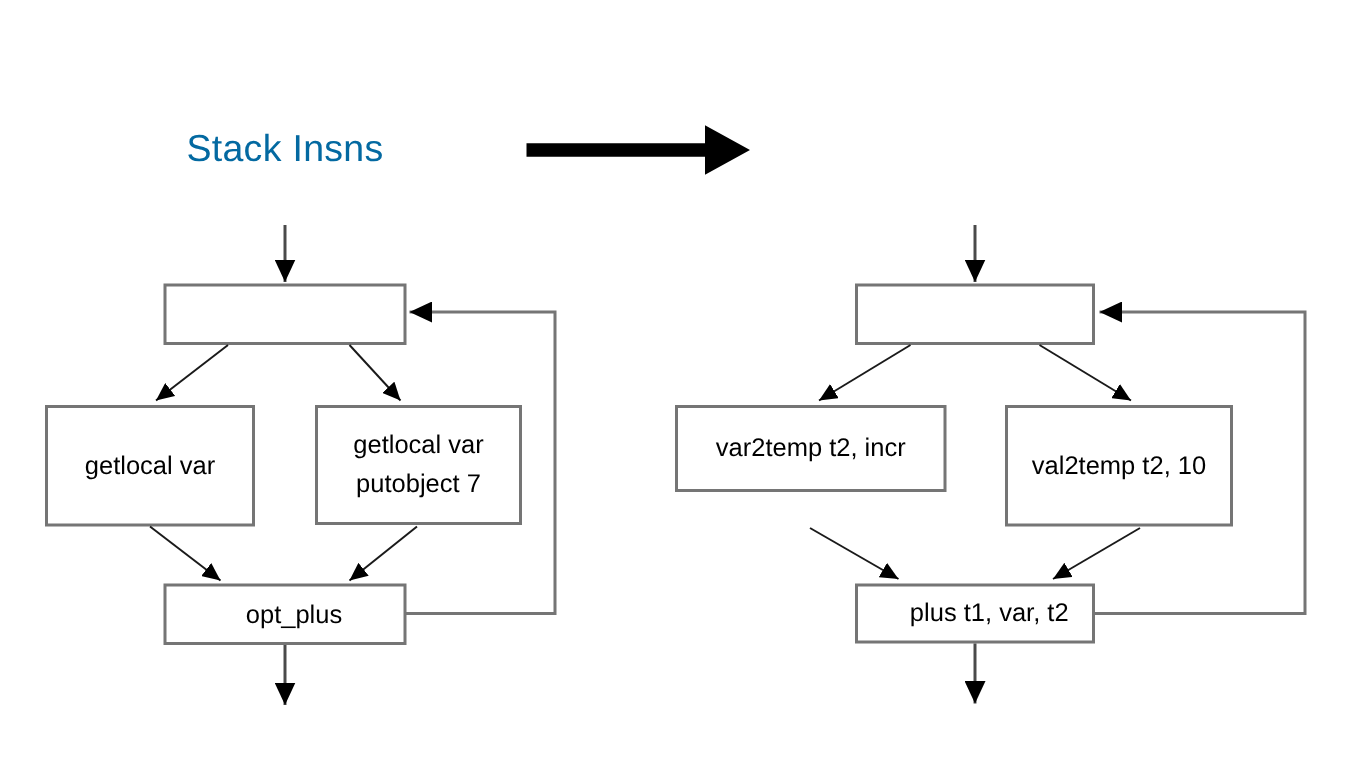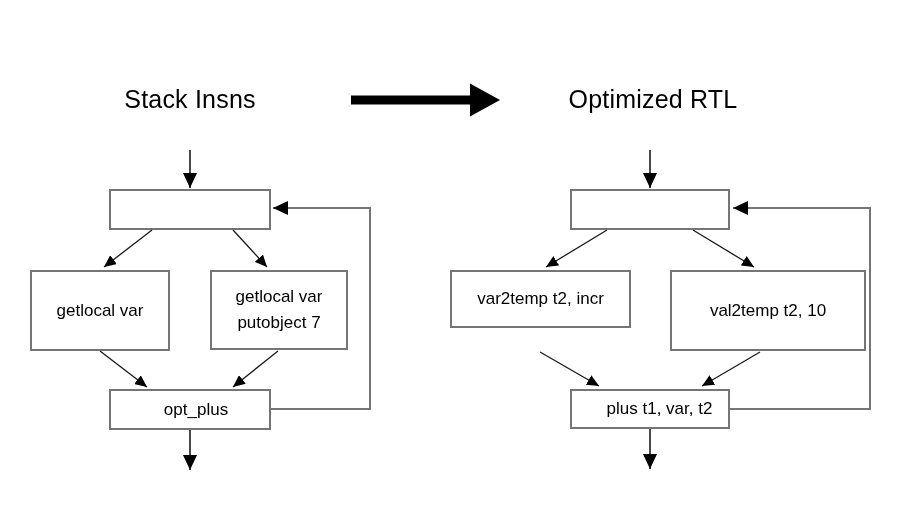--- a/index.html
+++ b/index.html
@@ -14,21 +14,21 @@
   .overlay {
     position: absolute;
     left: 0; top: 0;
     width: 899px; height: 520px;
     pointer-events: none;
   }
   .diagram-title {
     position: absolute;
     transform: translateX(-50%);
     font-size: 25px;
-    color: #000000;
+    color: #0369a1;
     white-space: nowrap;
     letter-spacing: 0.2px;
   }
   .node {
     position: absolute;
     box-sizing: border-box;
     border: 2px solid #757575;
     background: #ffffff;
     display: flex;
     flex-direction: column;
@@ -40,21 +40,20 @@
     text-align: center;
     white-space: nowrap;
   }
 </style>
 </head>
 <body>
 
 <div class="stage">
 
   <div class="diagram-title" style="left:190px; top:85px;">Stack Insns</div>
-  <div class="diagram-title" style="left:653px; top:85px;">Optimized RTL</div>
 
   <div class="node" style="left:109px; top:189px; width:162px; height:41px;"></div>
 
   <div class="node" style="left:30px; top:270px; width:140px; height:81px;">
     <span>getlocal var</span>
   </div>
 
   <div class="node" style="left:210px; top:270px; width:138px; height:80px;">
     <span>getlocal var</span>
     <span>putobject 7</span>
@@ -63,21 +62,21 @@
   <div class="node" style="left:109px; top:389px; width:162px; height:41px;padding-left:12px;">
     <span>opt_plus</span>
   </div>
 
   <div class="node" style="left:570px; top:189px; width:160px; height:41px;"></div>
 
   <div class="node" style="left:450px; top:270px; width:181px; height:58px;">
     <span>var2temp t2, incr</span>
   </div>
 
-  <div class="node" style="left:670px; top:270px; width:196px; height:81px;">
+  <div class="node" style="left:670px; top:270px; width:152px; height:81px;">
     <span>val2temp t2, 10</span>
   </div>
 
   <div class="node" style="left:570px; top:389px; width:160px; height:40px;padding-left:19px;">
     <span>plus t1, var, t2</span>
   </div>
 
   <svg class="overlay" viewBox="0 0 899 520">
     <defs>
       <marker id="ah-big" markerUnits="userSpaceOnUse" markerWidth="16" markerHeight="14" refX="15" refY="7" orient="auto">

